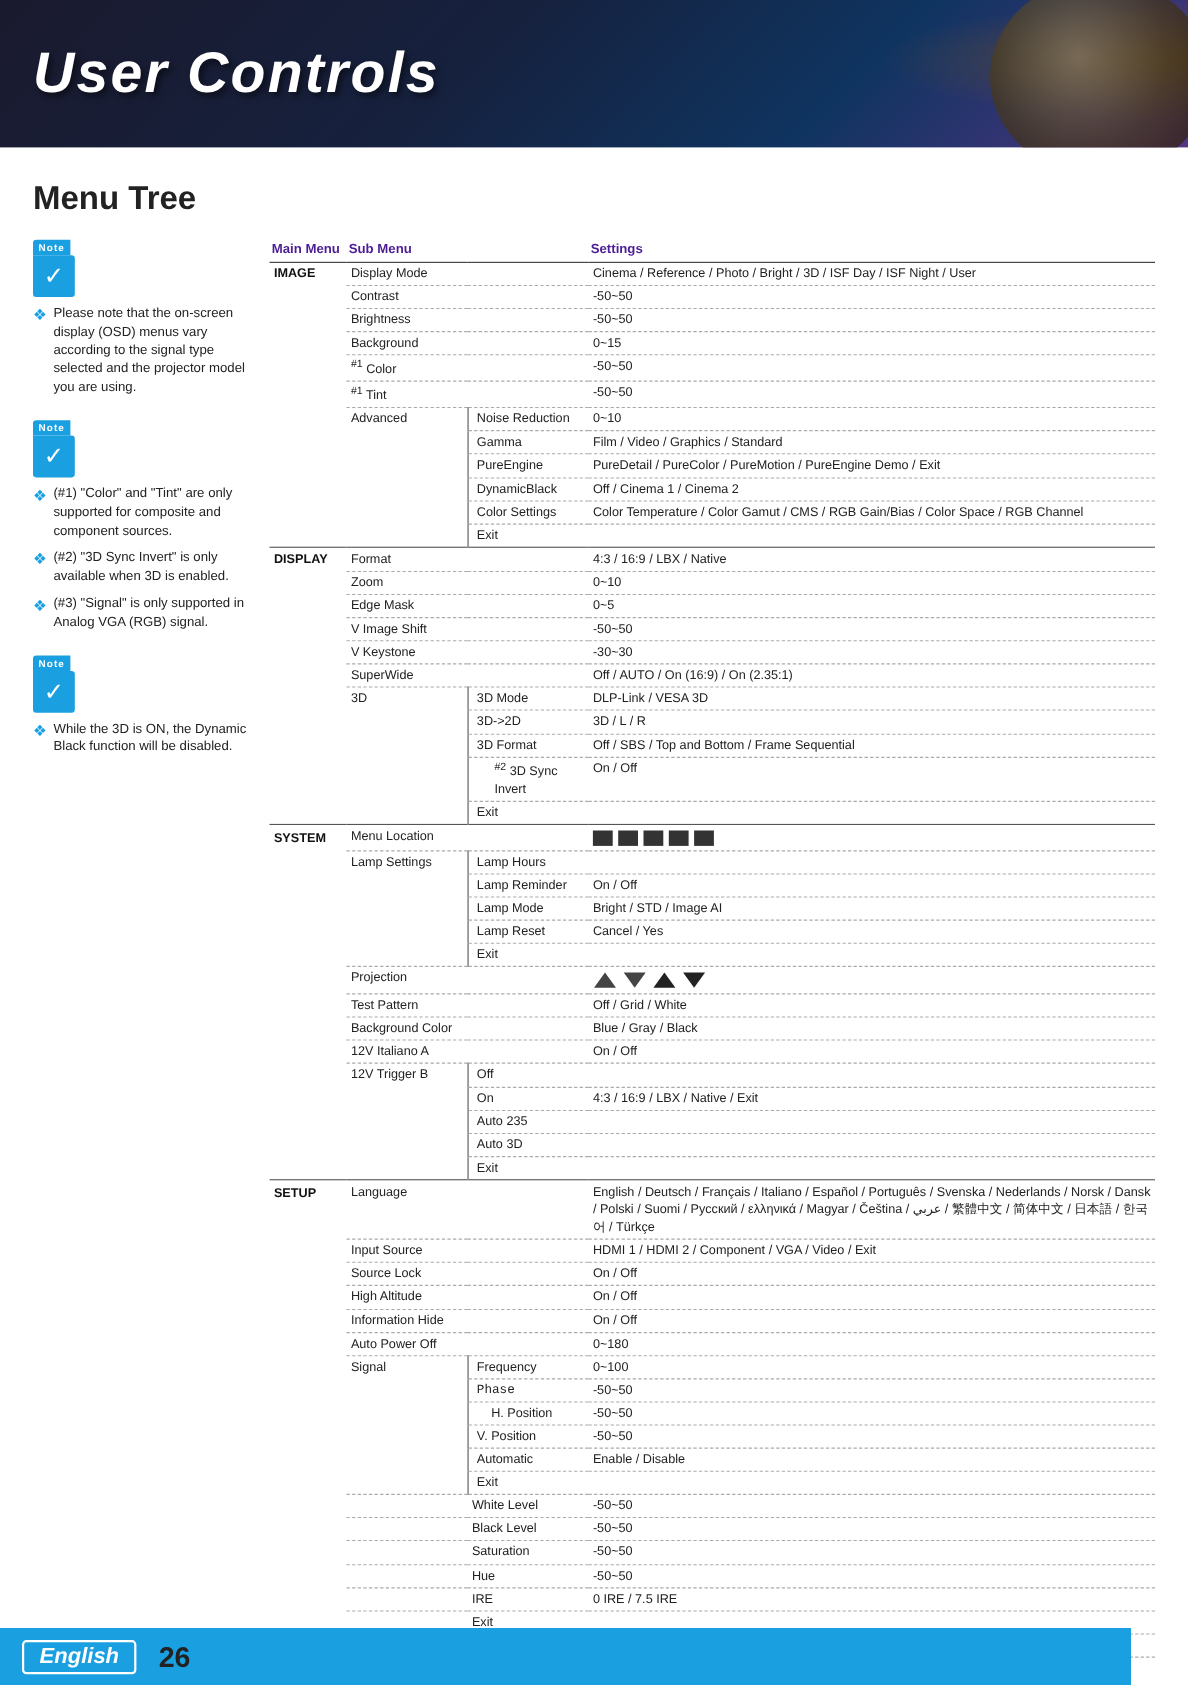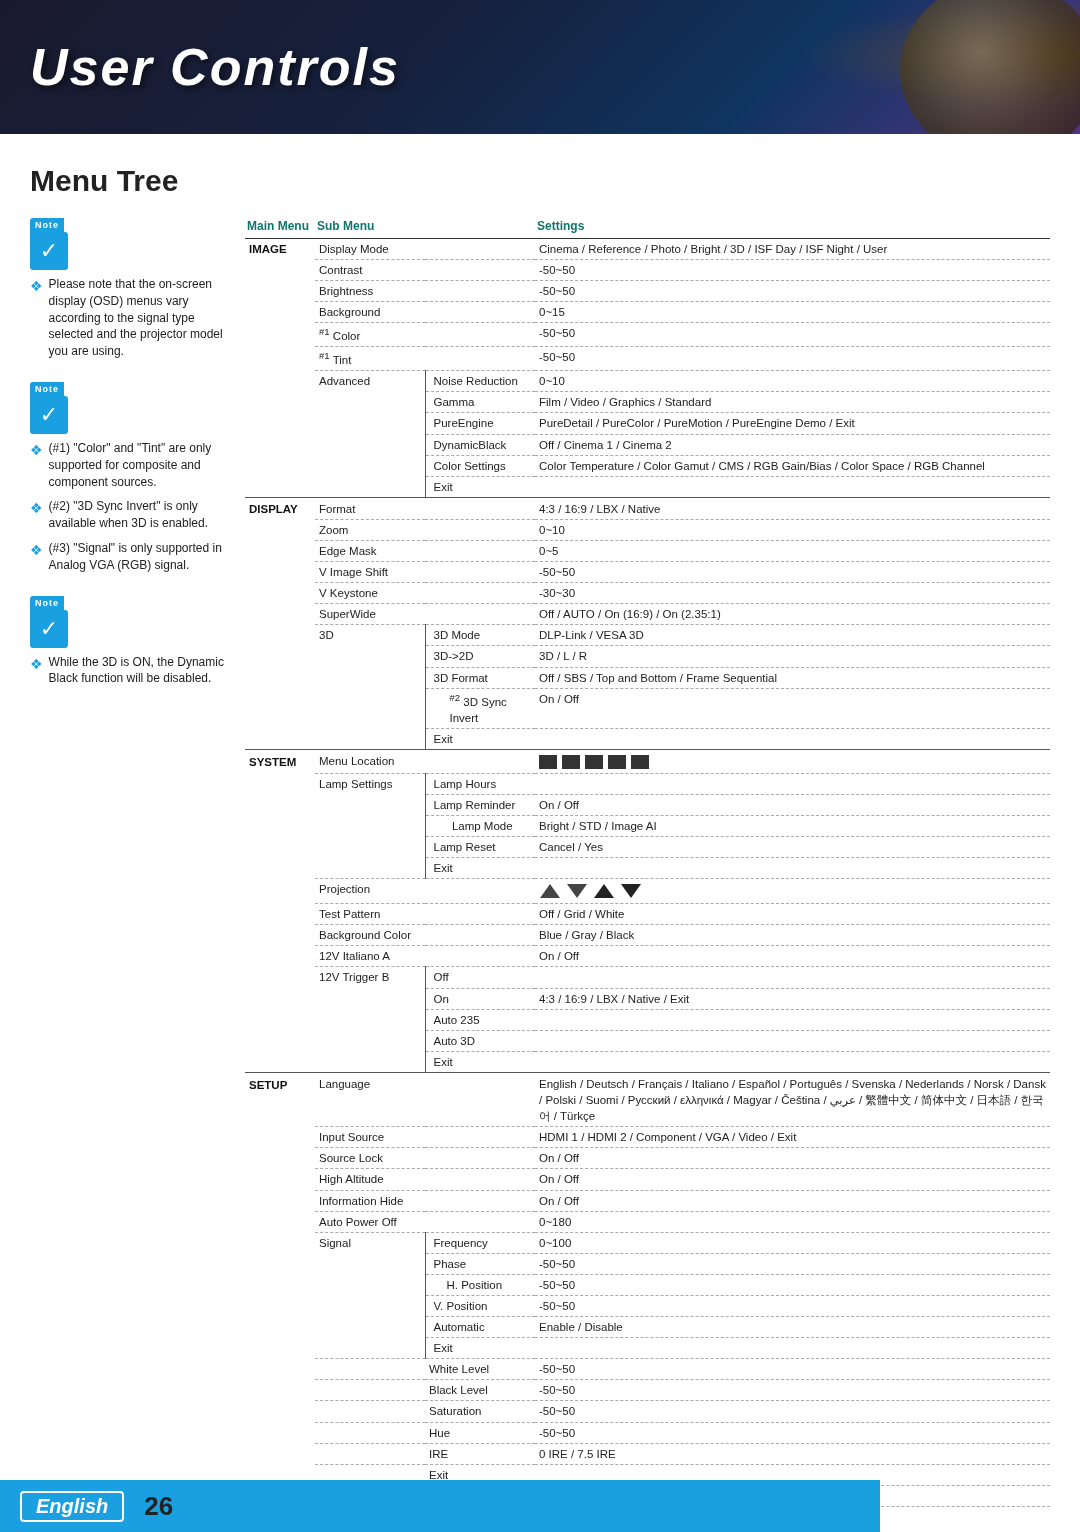--- a/index.html
+++ b/index.html
@@ -131,21 +131,21 @@
     }
 
     .menu-table {
       width: 100%;
       border-collapse: collapse;
       font-size: 12px;
     }
     .menu-table th {
       font-weight: bold;
       font-size: 12px;
-      color: #0f766e;
+      color: #4c1d95;
       padding: 3px 6px 5px 2px;
       text-align: left;
       border-bottom: 1px solid #333;
     }
     .menu-table td {
       padding: 2px 4px;
       vertical-align: top;
       font-size: 11.5px;
       line-height: 1.4;
     }
@@ -191,21 +191,21 @@
       gap: 5px;
       align-items: center;
       padding: 2px 0;
     }
 
     
     .footer {
       position: fixed;
       bottom: 0;
       left: 0;
-      width: 880px;
+      width: 1028px;
       height: 52px;
       background: #1a9fe0;
       display: flex;
       align-items: center;
       padding-left: 20px;
       gap: 20px;
     }
     .footer-lang {
       color: #fff;
       font-size: 20px;
@@ -425,21 +425,21 @@
           <tr class="separator">
             <td rowspan="5" style="vertical-align:top;padding-top:2px;">Lamp Settings</td>
             <td style="border-left:1px solid #555; padding-left:8px;">Lamp Hours</td>
             <td></td>
           </tr>
           <tr class="separator">
             <td style="border-left:1px solid #555; padding-left:8px;">Lamp Reminder</td>
             <td>On / Off</td>
           </tr>
           <tr class="separator">
-            <td style="border-left:1px solid #555; padding-left:8px;text-align:center;">Lamp Mode</td>
+            <td style="border-left:1px solid #555; padding-left:8px;">Lamp Mode</td>
             <td>Bright / STD / Image AI</td>
           </tr>
           <tr class="separator">
             <td style="border-left:1px solid #555; padding-left:8px;">Lamp Reset</td>
             <td>Cancel / Yes</td>
           </tr>
           <tr class="separator">
             <td style="border-left:1px solid #555; padding-left:8px;">Exit</td>
             <td></td>
           </tr>
@@ -530,21 +530,21 @@
             <td>Auto Power Off</td>
             <td></td>
             <td>0~180</td>
           </tr>
           <tr class="separator">
             <td rowspan="6" style="vertical-align:top;padding-top:2px;">Signal</td>
             <td style="border-left:1px solid #555; padding-left:8px;">Frequency</td>
             <td>0~100</td>
           </tr>
           <tr class="separator">
-            <td style="border-left:1px solid #555; padding-left:8px;">Phase</td>
+            <td style="border-left:1px solid #555; padding-left:8px;font-family:Liberation Mono, monospace;">Phase</td>
             <td>-50~50</td>
           </tr>
           <tr class="separator">
             <td style="border-left:1px solid #555; padding-left:21px;">H. Position</td>
             <td>-50~50</td>
           </tr>
           <tr class="separator">
             <td style="border-left:1px solid #555; padding-left:8px;">V. Position</td>
             <td>-50~50</td>
           </tr>

